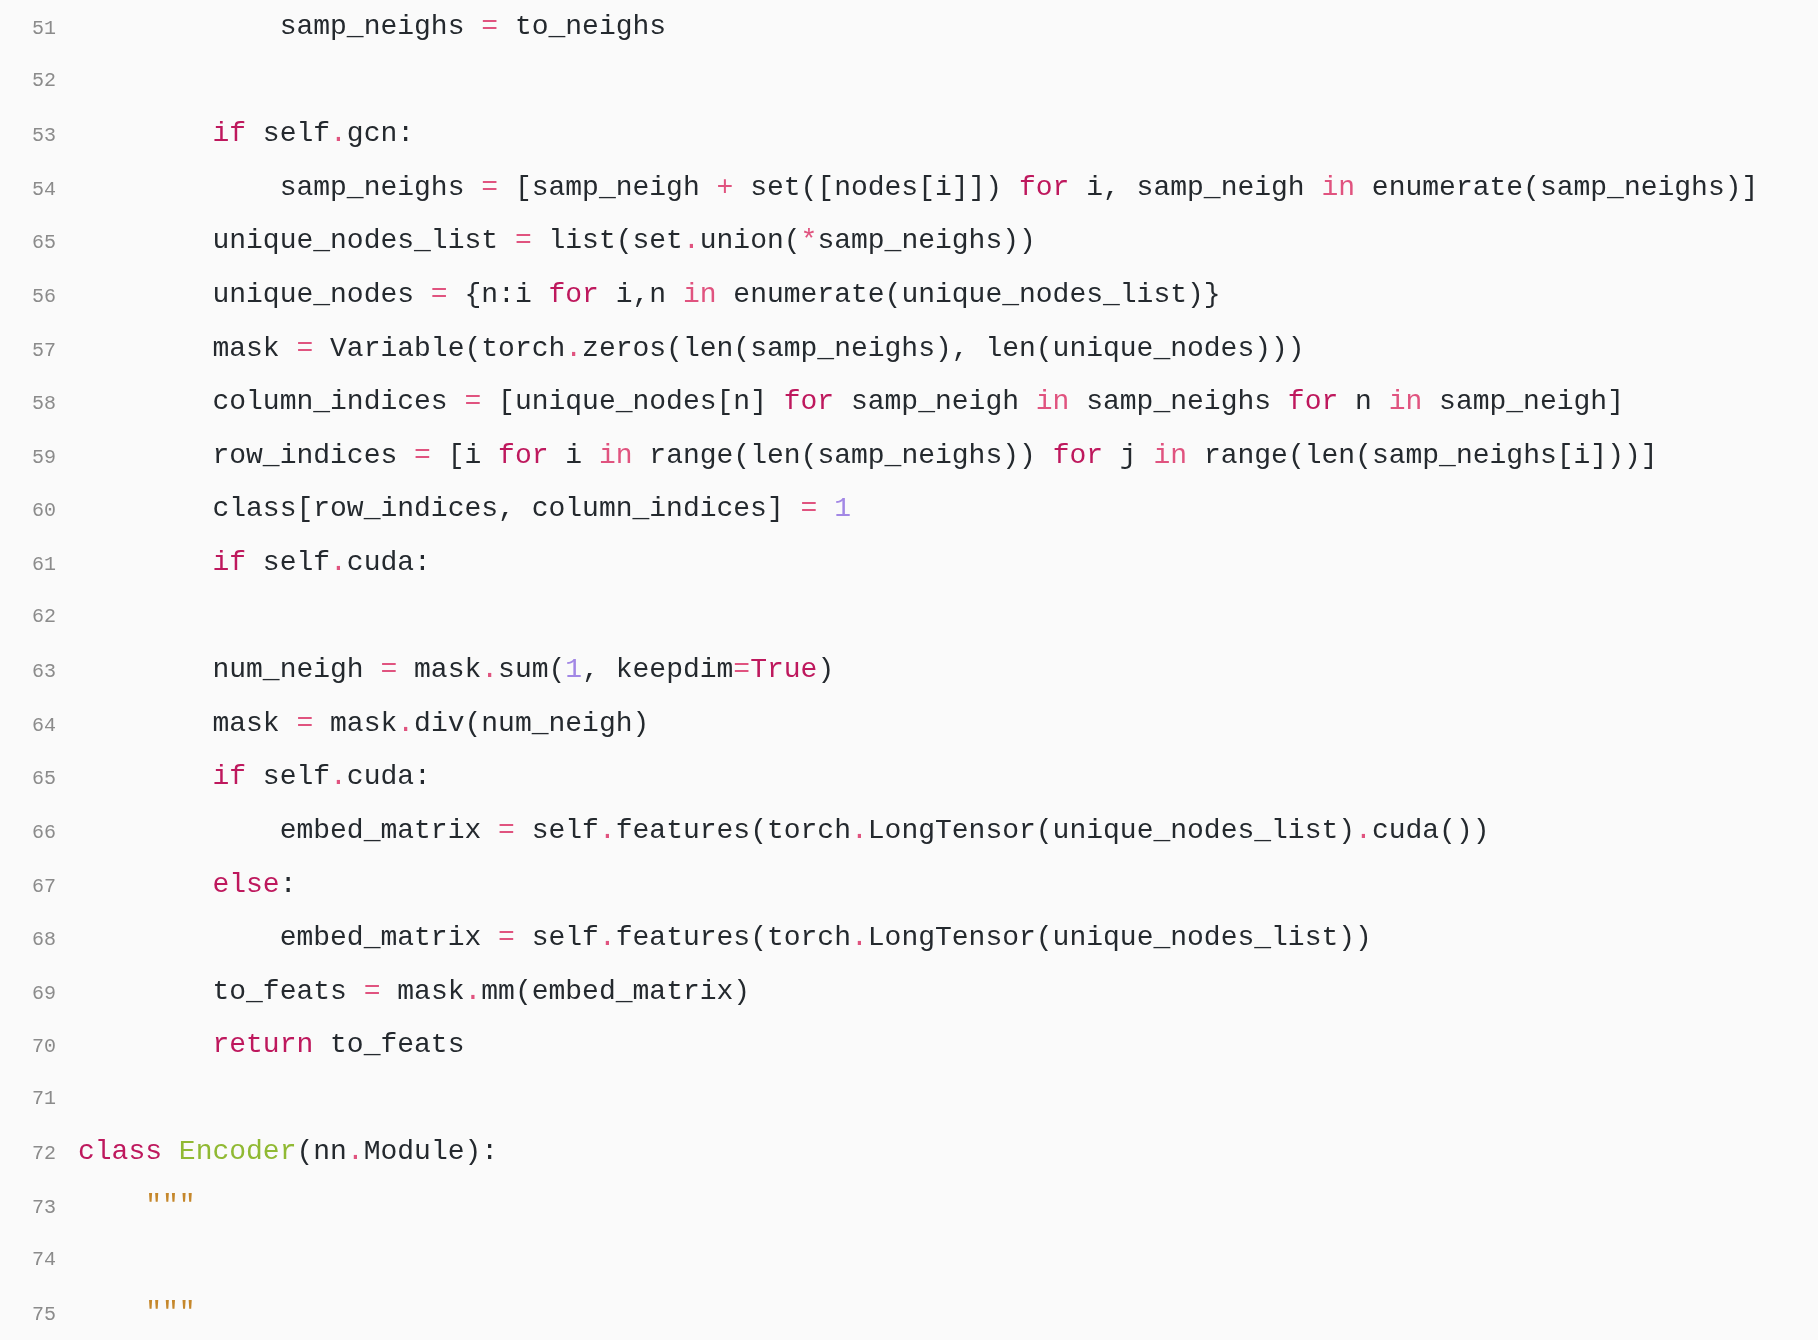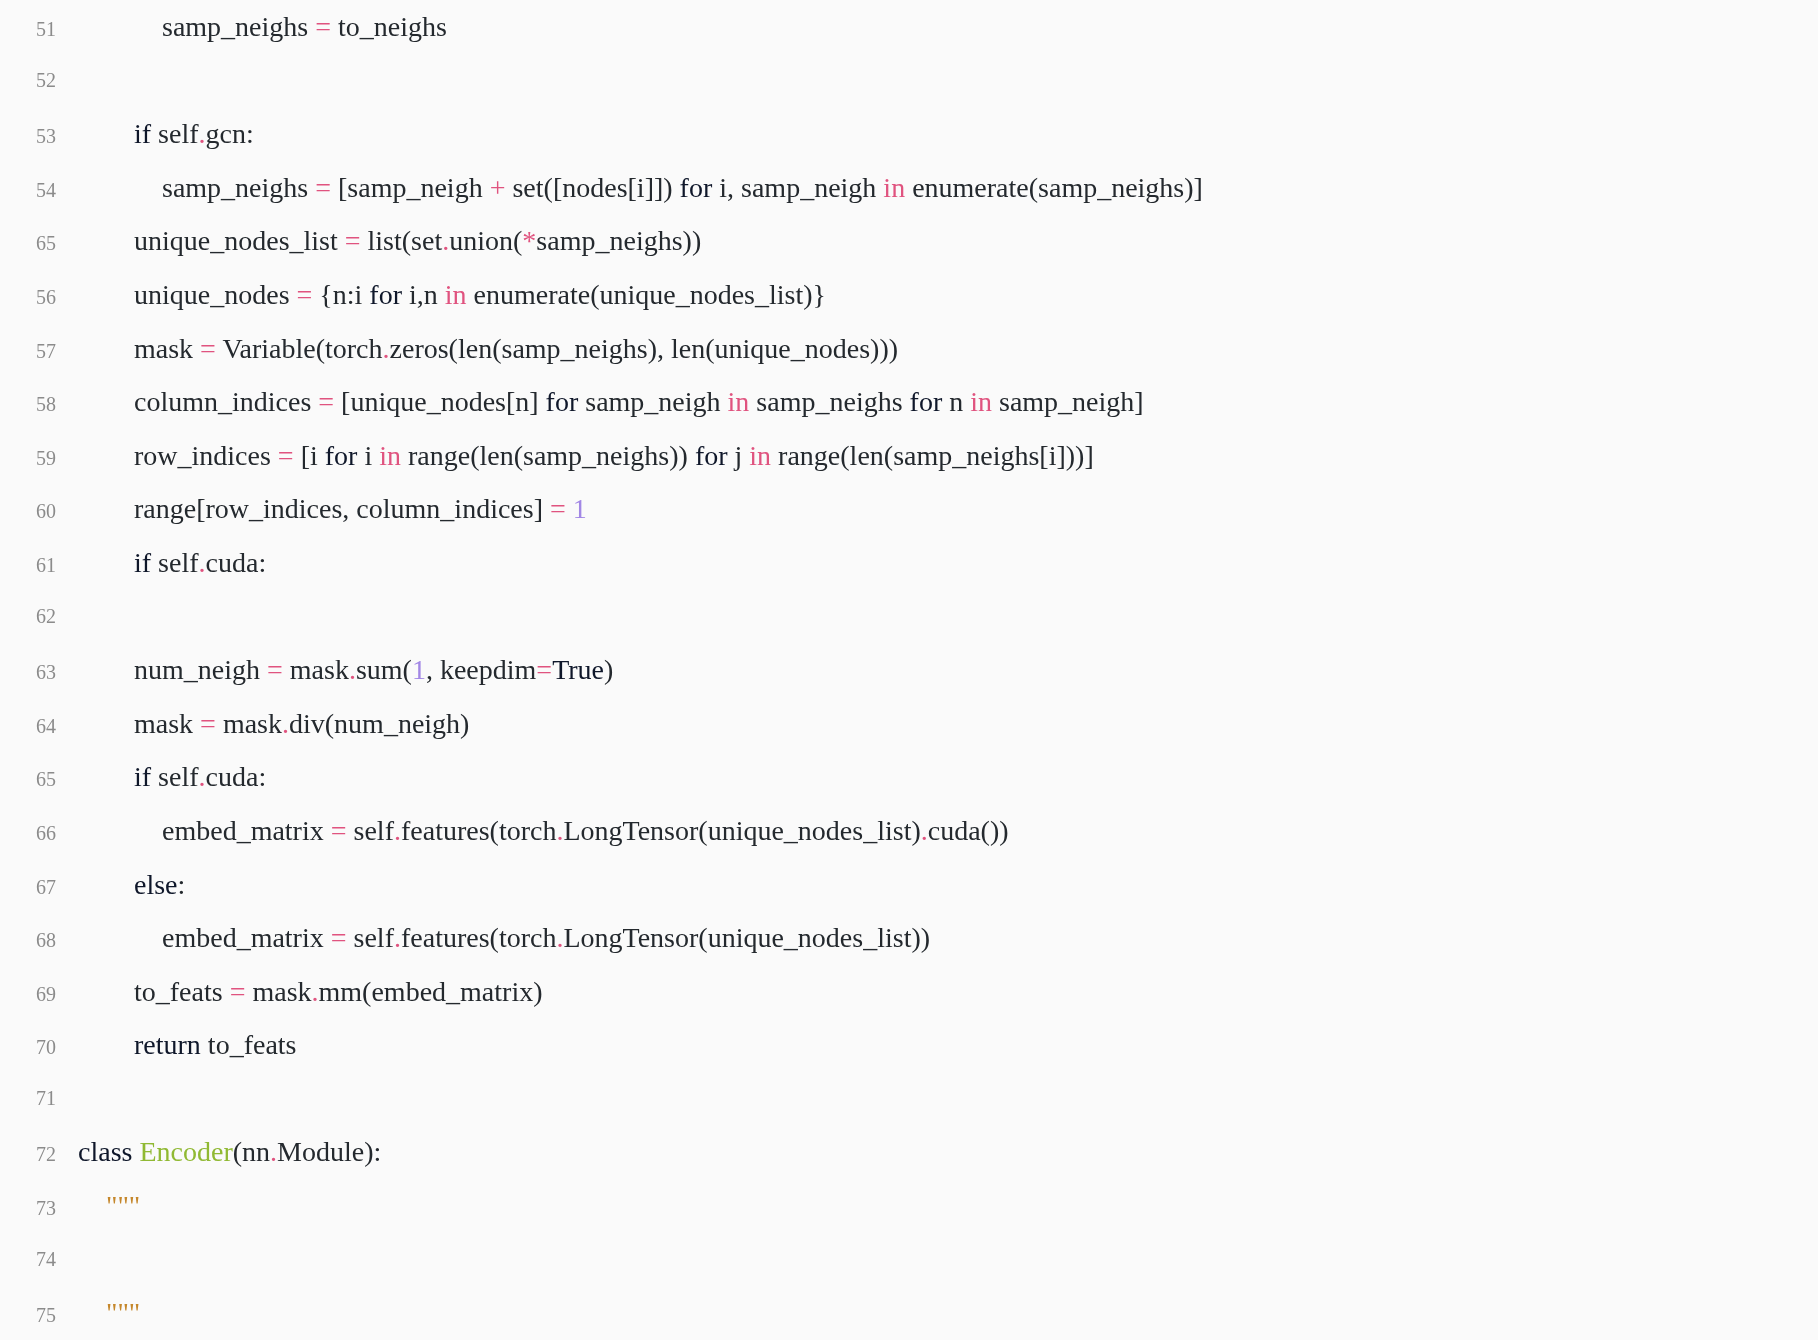--- a/index.html
+++ b/index.html
@@ -7,21 +7,21 @@
     padding: 0;
     background: #fafafa;
     width: 1818px;
     height: 1340px;
     overflow: hidden;
   }
   #code-viewer {
     width: 1704px;
     height: 1340px;
     background: #fafafa;
-    font-family: Liberation Serif, serif;
+    font-family: Liberation Mono, monospace;
     box-sizing: border-box;
   }
   .code-line {
     display: flex;
     align-items: baseline;
     height: 53.6px;
     line-height: 53.6px;
     white-space: pre;
   }
   .gutter {
@@ -36,40 +36,40 @@
     user-select: none;
   }
   .code-text {
     font-size: 28px;
     color: #24292e;
     white-space: pre;
     flex: 0 0 auto;
     text-align: right;
   }
   .tok-base { color: #24292e; }
-  .tok-kw   { color: #0f172a; }
+  .tok-kw   { color: #be185d; }
   .tok-op   { color: #e0537f; }
   .tok-num  { color: #a287e5; }
   .tok-str  { color: #c5872b; }
   .tok-cls  { color: #90b933; margin-top: 12px; }
 </style>
 </head>
 <body>
 
 <div id="code-viewer">
     <div class="code-line"><span class="gutter">51</span><span class="code-text"><span class="tok-base">            samp_neighs </span><span class="tok-op">=</span><span class="tok-base"> to_neighs</span></span></div>
     <div class="code-line"><span class="gutter">52</span><span class="code-text"></span></div>
     <div class="code-line"><span class="gutter">53</span><span class="code-text"><span class="tok-base">        </span><span class="tok-kw">if</span><span class="tok-base"> self</span><span class="tok-op">.</span><span class="tok-base">gcn:</span></span></div>
     <div class="code-line"><span class="gutter">54</span><span class="code-text"><span class="tok-base">            samp_neighs </span><span class="tok-op">=</span><span class="tok-base"> [samp_neigh </span><span class="tok-op">+</span><span class="tok-base"> set([nodes[i]]) </span><span class="tok-kw">for</span><span class="tok-base"> i, samp_neigh </span><span class="tok-op">in</span><span class="tok-base"> enumerate(samp_neighs)]</span></span></div>
     <div class="code-line"><span class="gutter">65</span><span class="code-text"><span class="tok-base">        unique_nodes_list </span><span class="tok-op">=</span><span class="tok-base"> list(set</span><span class="tok-op">.</span><span class="tok-base">union(</span><span class="tok-op">*</span><span class="tok-base">samp_neighs))</span></span></div>
     <div class="code-line"><span class="gutter">56</span><span class="code-text"><span class="tok-base">        unique_nodes </span><span class="tok-op">=</span><span class="tok-base"> {n:i </span><span class="tok-kw">for</span><span class="tok-base"> i,n </span><span class="tok-op">in</span><span class="tok-base"> enumerate(unique_nodes_list)}</span></span></div>
     <div class="code-line"><span class="gutter">57</span><span class="code-text"><span class="tok-base">        mask </span><span class="tok-op">=</span><span class="tok-base"> Variable(torch</span><span class="tok-op">.</span><span class="tok-base">zeros(len(samp_neighs), len(unique_nodes)))</span></span></div>
     <div class="code-line"><span class="gutter">58</span><span class="code-text"><span class="tok-base">        column_indices </span><span class="tok-op">=</span><span class="tok-base"> [unique_nodes[n] </span><span class="tok-kw">for</span><span class="tok-base"> samp_neigh </span><span class="tok-op">in</span><span class="tok-base"> samp_neighs </span><span class="tok-kw">for</span><span class="tok-base"> n </span><span class="tok-op">in</span><span class="tok-base"> samp_neigh]</span></span></div>
     <div class="code-line"><span class="gutter">59</span><span class="code-text"><span class="tok-base">        row_indices </span><span class="tok-op">=</span><span class="tok-base"> [i </span><span class="tok-kw">for</span><span class="tok-base"> i </span><span class="tok-op">in</span><span class="tok-base"> range(len(samp_neighs)) </span><span class="tok-kw">for</span><span class="tok-base"> j </span><span class="tok-op">in</span><span class="tok-base"> range(len(samp_neighs[i]))]</span></span></div>
-    <div class="code-line"><span class="gutter">60</span><span class="code-text"><span class="tok-base">        range[row_indices, column_indices] </span><span class="tok-op">=</span><span class="tok-base"> </span><span class="tok-num">1</span></span></div>
+    <div class="code-line"><span class="gutter">60</span><span class="code-text"><span class="tok-base">        class[row_indices, column_indices] </span><span class="tok-op">=</span><span class="tok-base"> </span><span class="tok-num">1</span></span></div>
     <div class="code-line"><span class="gutter">61</span><span class="code-text"><span class="tok-base">        </span><span class="tok-kw">if</span><span class="tok-base"> self</span><span class="tok-op">.</span><span class="tok-base">cuda:</span></span></div>
     <div class="code-line"><span class="gutter">62</span></div>
     <div class="code-line"><span class="gutter">63</span><span class="code-text"><span class="tok-base">        num_neigh </span><span class="tok-op">=</span><span class="tok-base"> mask</span><span class="tok-op">.</span><span class="tok-base">sum(</span><span class="tok-num">1</span><span class="tok-base">, keepdim</span><span class="tok-op">=</span><span class="tok-kw">True</span><span class="tok-base">)</span></span></div>
     <div class="code-line"><span class="gutter">64</span><span class="code-text"><span class="tok-base">        mask </span><span class="tok-op">=</span><span class="tok-base"> mask</span><span class="tok-op">.</span><span class="tok-base">div(num_neigh)</span></span></div>
     <div class="code-line"><span class="gutter">65</span><span class="code-text"><span class="tok-base">        </span><span class="tok-kw">if</span><span class="tok-base"> self</span><span class="tok-op">.</span><span class="tok-base">cuda:</span></span></div>
     <div class="code-line"><span class="gutter">66</span><span class="code-text"><span class="tok-base">            embed_matrix </span><span class="tok-op">=</span><span class="tok-base"> self</span><span class="tok-op">.</span><span class="tok-base">features(torch</span><span class="tok-op">.</span><span class="tok-base">LongTensor(unique_nodes_list)</span><span class="tok-op">.</span><span class="tok-base">cuda())</span></span></div>
     <div class="code-line"><span class="gutter">67</span><span class="code-text"><span class="tok-base">        </span><span class="tok-kw">else</span><span class="tok-base">:</span></span></div>
     <div class="code-line"><span class="gutter">68</span><span class="code-text"><span class="tok-base">            embed_matrix </span><span class="tok-op">=</span><span class="tok-base"> self</span><span class="tok-op">.</span><span class="tok-base">features(torch</span><span class="tok-op">.</span><span class="tok-base">LongTensor(unique_nodes_list))</span></span></div>
     <div class="code-line"><span class="gutter">69</span><span class="code-text"><span class="tok-base">        to_feats </span><span class="tok-op">=</span><span class="tok-base"> mask</span><span class="tok-op">.</span><span class="tok-base">mm(embed_matrix)</span></span></div>
     <div class="code-line"><span class="gutter">70</span><span class="code-text"><span class="tok-base">        </span><span class="tok-kw">return</span><span class="tok-base"> to_feats</span></span></div>

